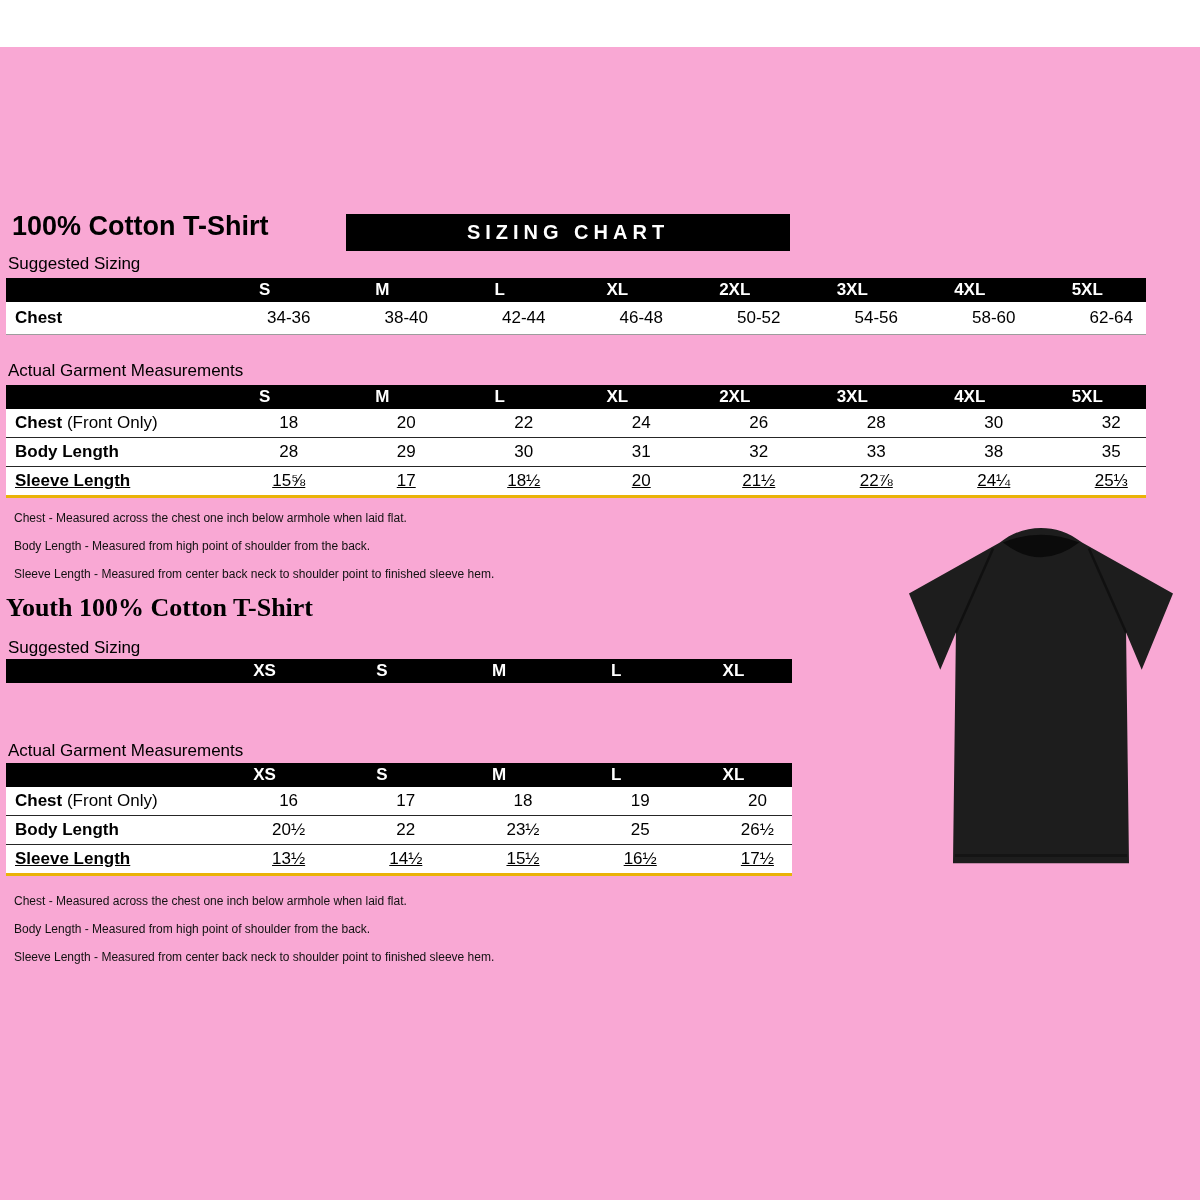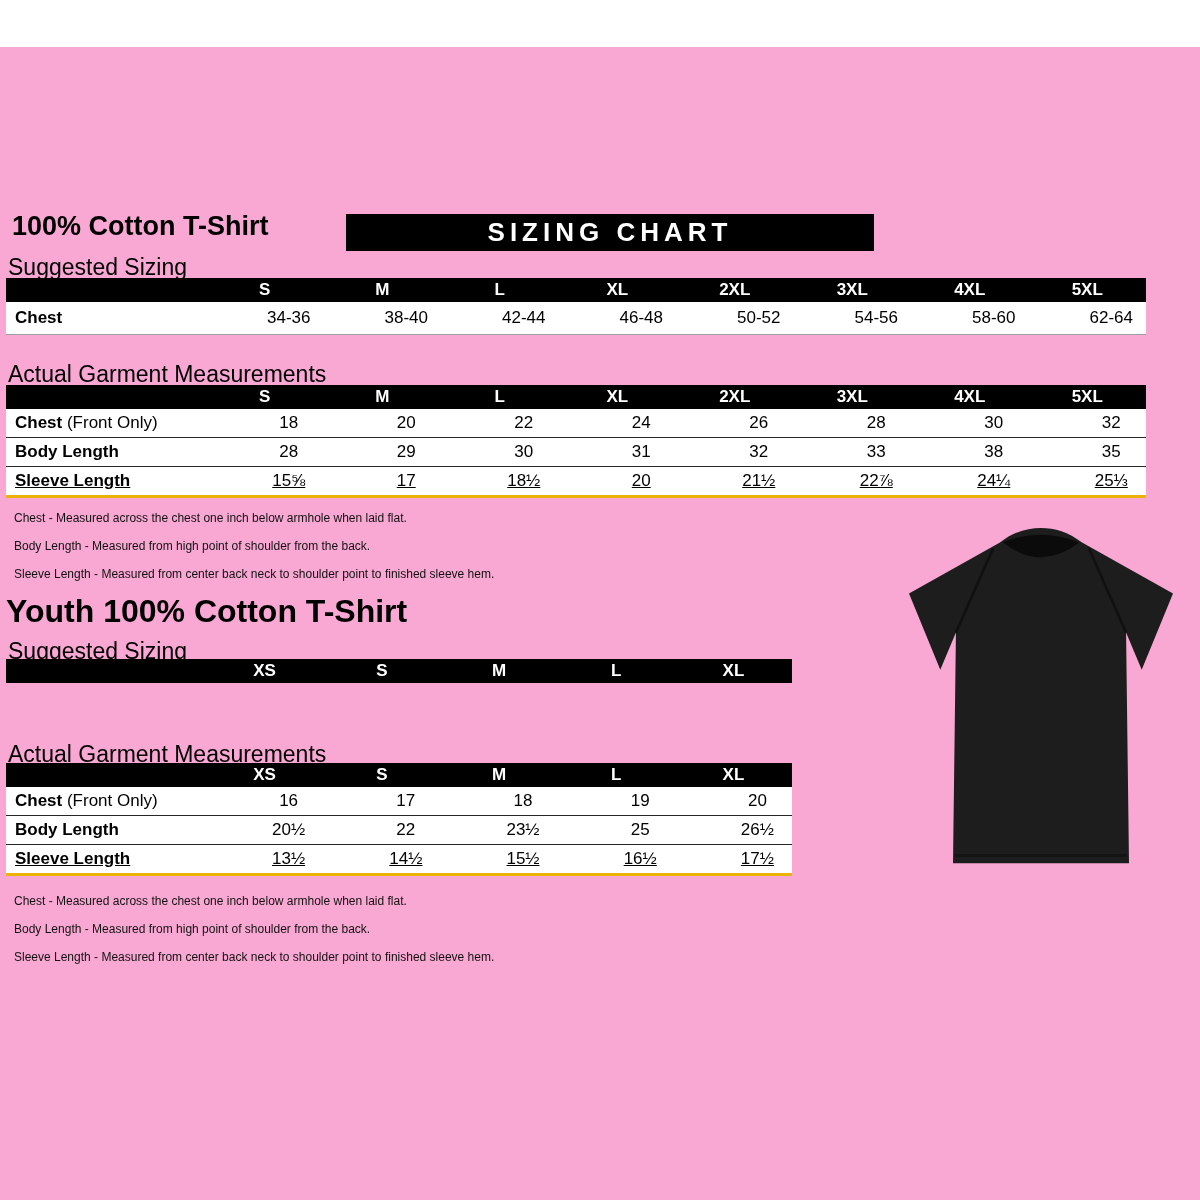--- a/index.html
+++ b/index.html
@@ -1,24 +1,24 @@
 <!DOCTYPE html>
 <html><head>
 <meta charset="utf-8">
 <style>
   html,body{margin:0;padding:0;background:#fff;}
   .page{position:relative;width:1200px;height:1200px;background:#f9a8d4;
         font-family:"Liberation Sans","DejaVu Sans",sans-serif;color:#000;overflow:hidden;margin-top:47px;}
 
   .adult-title{position:absolute;left:12px;top:164px;font-size:27px;font-weight:bold;}
-  .banner{position:absolute;left:346px;top:167px;width:528px;height:37px;background:#000;color:#fff;
-          font-size:26px;font-weight:bold;letter-spacing:5px;display:flex;align-items:center;justify-content:center;}
-  .youth-title{position:absolute;left:6px;top:546px;font-size:32px;font-weight:bold;}
+  .banner{position:absolute;left:346px;top:167px;width:444px;height:37px;background:#000;color:#fff;
+          font-size:20px;font-weight:bold;letter-spacing:5px;display:flex;align-items:center;justify-content:center;}
+  .youth-title{position:absolute;left:6px;top:546px;font-size:26px;font-weight:bold;font-family:Liberation Serif, serif;}
 
-  .sec-label{position:absolute;font-size:23px;}
+  .sec-label{position:absolute;font-size:17px;}
   .pos-a-sug{left:8px;top:207px;}
   .pos-a-act{left:8px;top:314px;}
   .pos-y-sug{left:8px;top:591px;}
   .pos-y-act{left:8px;top:694px;}
 
   .sz-table{position:absolute;}
   .pos-a-sug-t{left:6px;top:231px;width:1140px;}
   .pos-a-act-t{left:6px;top:338px;width:1140px;}
   .pos-y-sug-t{left:6px;top:612px;width:786px;}
   .pos-y-act-t{left:6px;top:716px;width:786px;}

